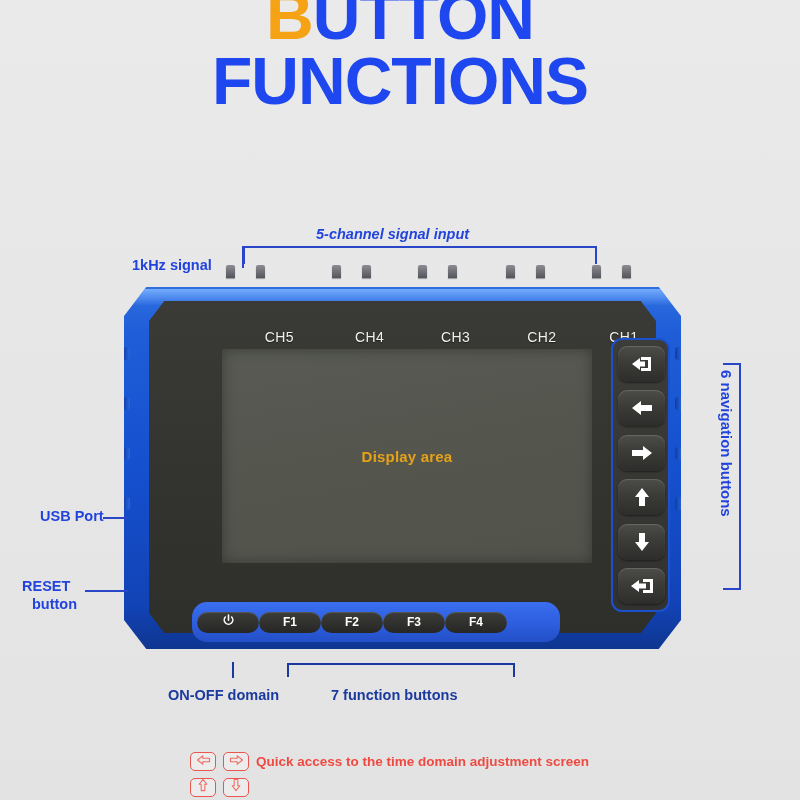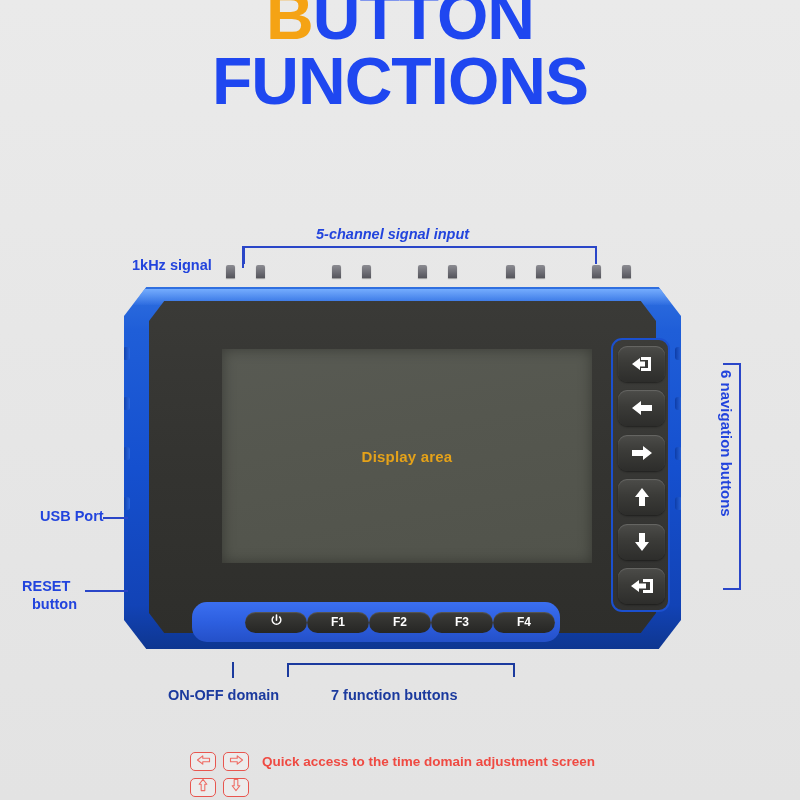--- a/index.html
+++ b/index.html
@@ -130,21 +130,21 @@
   }
   .nav-btn svg { display: block; }
 
   
   #fn-bar {
     position: absolute;
     left: 192px; top: 602px;
     width: 368px; height: 40px;
     background: linear-gradient(180deg,#3b6ff0 0%,#2d5fe0 50%,#2450c8 100%);
     border-radius: 15px;
-    display: flex; align-items: center; justify-content: flex-end;
+    display: flex; align-items: center; justify-content: flex-start;
     padding: 0 5px;
   }
   .fn-btn {
     height: 21px;
     background: linear-gradient(180deg,#3c3c39,#262624);
     border-radius: 11px;
     display: flex; align-items: center; justify-content: center;
     color: #fff; font-size: 12px; font-weight: bold;
     box-shadow: inset 0 1px 1px rgba(255,255,255,0.14);
   }
@@ -193,21 +193,21 @@
     width: 26px; height: 19px;
     border: 1.6px solid #e8564f;
     border-radius: 5px;
     display: flex; align-items: center; justify-content: center;
     background: #ececec;
   }
   .legend-text {
     color: #ef4a42;
     font-weight: bold;
     font-size: 13.5px;
-    margin-left: 6px;
+    margin-left: 0;
     white-space: nowrap;
   }
 </style>
 </head>
 <body>
 
 <div id="root">
 
   <div id="title-block">
     <div class="title-line"><span class="accent-letter">B</span><span>UTTON</span></div>
@@ -227,20 +227,27 @@
       <div class="shell-grip" style="left:-1px; top:110px;"></div>
       <div class="shell-grip" style="left:-1px; top:160px;"></div>
       <div class="shell-grip" style="left:-1px; top:210px;"></div>
       <div class="shell-grip" style="right:-1px; top:60px;"></div>
       <div class="shell-grip" style="right:-1px; top:110px;"></div>
       <div class="shell-grip" style="right:-1px; top:160px;"></div>
       <div class="shell-grip" style="right:-1px; top:210px;"></div>
     </div>
 
     <div id="body">
+      <div id="ch-row">
+        <span class="ch-label" style="left:14%;">CH5</span>
+        <span class="ch-label" style="left:36%;">CH4</span>
+        <span class="ch-label" style="left:57%;">CH3</span>
+        <span class="ch-label" style="left:78%;">CH2</span>
+        <span class="ch-label" style="left:98%;">CH1</span>
+      </div>
 
       <div id="screen">
         <span id="screen-label">Display area</span>
       </div>
     </div>
   </div>
 
   <div id="pins">
     <div class="pin" style="left:102px;"></div>
     <div class="pin" style="left:132px;"></div>

